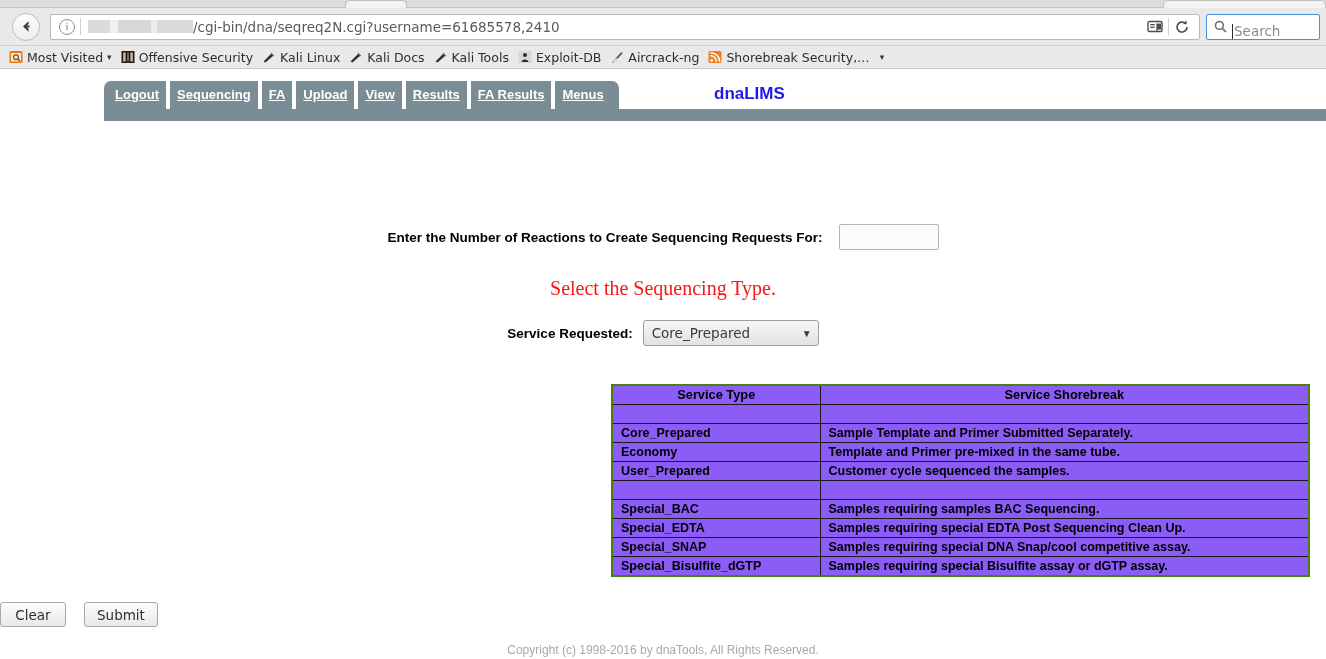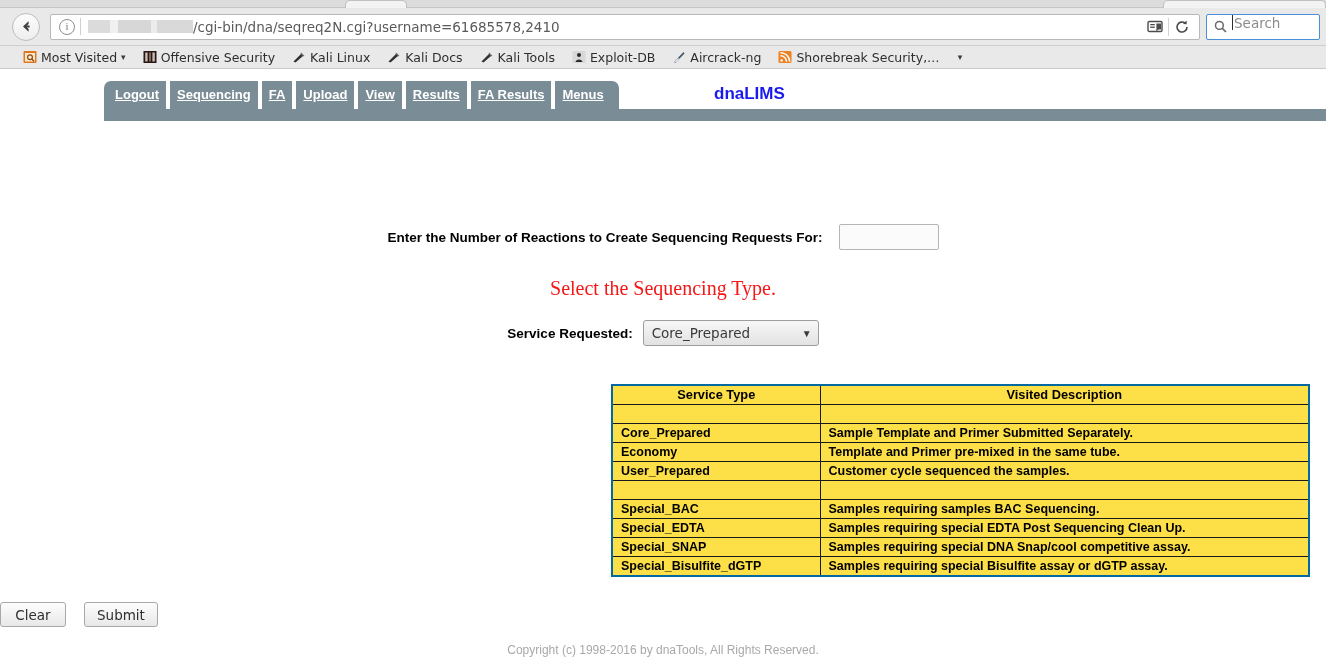--- a/index.html
+++ b/index.html
@@ -114,37 +114,37 @@
   .vdiv { width:1px; height:18px; background:#d2d2d2; }
 
   #searchbar {
     flex: 0 0 auto;
     width: 114px;
     height: 26px;
     background: #ffffff;
     border: 1px solid #4a90d9;
     border-radius: 2px;
     display: flex;
-    align-items: flex-start;
+    align-items: flex-end;
     padding: 0 4px;
   }
   #search-caret {
     width: 1px; height: 15px; background: #2b2b2b; margin: 0 1px 0 3px;
   }
   #search-placeholder {
     font-size: 13.5px; color: #8d8d8d; font-family: "DejaVu Sans", sans-serif;
   }
 
   #bookmarks {
     height: 23px;
     background: #e9e9e9;
     display: flex;
     align-items: center;
-    padding-left: 20px;
-    gap: 8px;
+    padding-left: 6px;
+    gap: 0px;
     border-bottom: 1px solid #c9c9c9;
   }
   .bm {
     display: flex; align-items: center;
     font-size: 12.5px; color: #2e2e2e;
     padding: 0 6px 0 3px;
     white-space: nowrap;
     font-family: "DejaVu Sans", sans-serif;
   }
   .bm-ico { width:14px; height:14px; margin-right:4px; flex:0 0 auto; display:block;}
@@ -263,22 +263,22 @@
     flex: 1 1 auto;
   }
   #service-select-caret { font-size: 10px; color: #3a3a3a; }
 
   
   #svc-table {
     position: absolute;
     left: 611px; top: 315px;
     width: 699px;
     border-collapse: collapse;
-    border: 2px solid #0369a1;
-    background: #fde047;
+    border: 2px solid #4d7c0f;
+    background: #8b5cf6;
   }
   #svc-table th, #svc-table td {
     border: 1px solid #1a1a1a;
     font-size: 12.5px;
     height: 19px;
     padding: 0 0 0 8px;
     font-family: "Liberation Sans", sans-serif;
   }
   #svc-table th {
     text-align: center;
@@ -493,21 +493,21 @@
       <span id="service-select-caret">▼</span>
     </div>
   </div>
 
   <div id="select-prompt">Select the Sequencing Type.</div>
 
   <table id="svc-table">
     <thead>
       <tr>
         <th class="col-type">Service Type</th>
-        <th>Visited Description</th>
+        <th>Service Shorebreak</th>
       </tr>
     </thead>
     <tbody>
       <tr class="spacer-row">
         <td class="col-type"></td>
         <td></td>
       </tr>
       <tr>
         <td class="col-type">Core_Prepared</td>
         <td>Sample Template and Primer Submitted Separately.</td>

